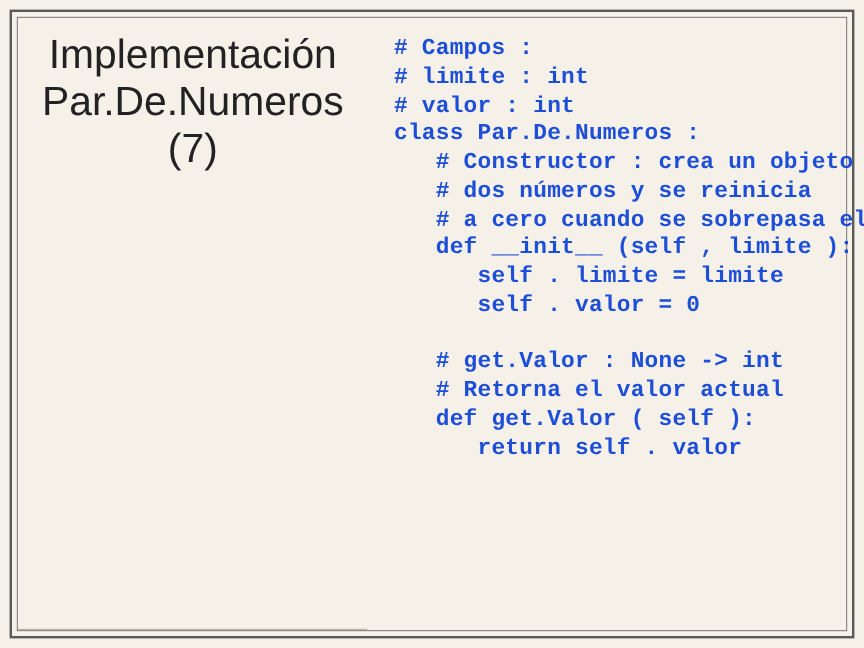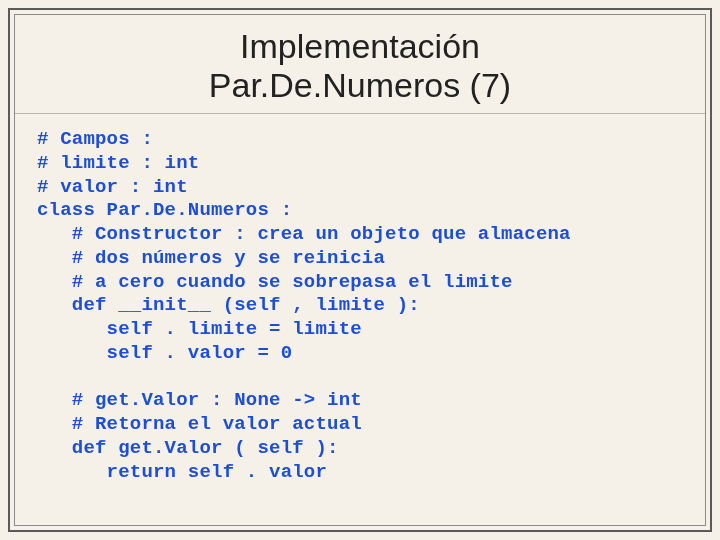--- a/index.html
+++ b/index.html
@@ -23,21 +23,21 @@
   }
   .inner-frame {
     position: absolute;
     top: 4px;
     left: 4px;
     right: 4px;
     bottom: 4px;
     border: 1px solid #8a8a8a;
     background: #f5f1e8;
     display: flex;
-    flex-direction: column;
+    flex-direction: row;
   }
   .title {
     text-align: center;
     font-size: 34px;
     color: #222;
     padding: 12px 20px 8px 20px;
     line-height: 1.15;
     font-weight: normal;
     border-bottom: 1px solid #b8b4a8;
   }

